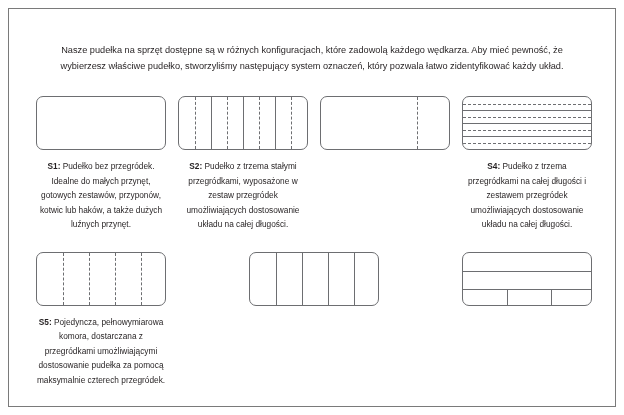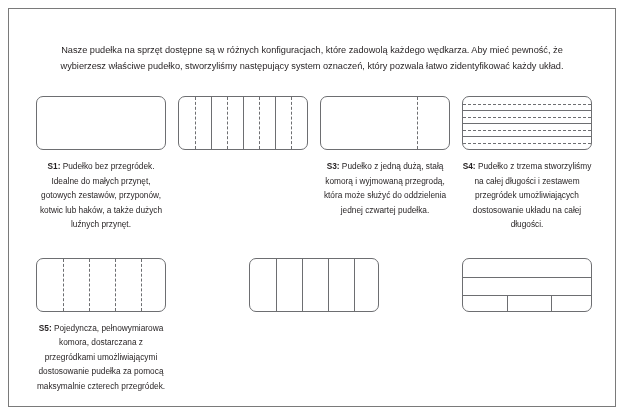--- a/index.html
+++ b/index.html
@@ -40,21 +40,21 @@
     left: 36px;
     top: 96px;
     width: 556px;
   }
   .row {
     display: flex;
     justify-content: space-between;
     align-items: flex-start;
   }
   .row + .row {
-    margin-top: 26px;
+    margin-top: 20px;
   }
   .cell {
     width: 130px;
   }
   .box {
     position: relative;
     width: 130px;
     height: 54px;
     border: 1.6px solid #6d6e71;
     border-radius: 7px;
@@ -123,43 +123,43 @@
       <div class="cell">
         <div class="box">
           <div class="div-v" style="left:32px;"></div>
           <div class="div-v" style="left:64px;"></div>
           <div class="div-v" style="left:96px;"></div>
           <div class="dashed-v" style="left:16px;"></div>
           <div class="dashed-v" style="left:48px;"></div>
           <div class="dashed-v" style="left:80px;"></div>
           <div class="dashed-v" style="left:112px;"></div>
         </div>
+        <div class="caption">
+          <span class="code">S2:</span><span> Pudełko z trzema stałymi przegródkami, wyposażone w zestaw przegródek umożliwiających dostosowanie układu na całej długości.</span>
+        </div>
       </div>
 
       <div class="cell">
         <div class="box">
           <div class="dashed-v" style="left:96px;"></div>
-        </div>
-        <div class="caption">
-          <span class="code">S3:</span><span> Pudełko z jedną dużą, stałą komorą i wyjmowaną przegrodą, która może służyć do oddzielenia jednej czwartej pudełka.</span>
         </div>
       </div>
 
       <div class="cell">
         <div class="box">
           <div class="div-h" style="top:13px;"></div>
           <div class="div-h" style="top:26px;"></div>
           <div class="div-h" style="top:39px;"></div>
           <div class="dashed-h" style="top:6.5px;"></div>
           <div class="dashed-h" style="top:19.5px;"></div>
           <div class="dashed-h" style="top:32.5px;"></div>
           <div class="dashed-h" style="top:45.5px;"></div>
         </div>
         <div class="caption">
-          <span class="code">S4:</span><span> Pudełko z trzema stworzyliśmy na całej długości i zestawem przegródek umożliwiających dostosowanie układu na całej długości.</span>
+          <span class="code">S4:</span><span> Pudełko z trzema przegródkami na całej długości i zestawem przegródek umożliwiających dostosowanie układu na całej długości.</span>
         </div>
       </div>
 
     </div>
 
     <div class="row">
 
       <div class="cell">
         <div class="box">
           <div class="dashed-v" style="left:26px;"></div>

